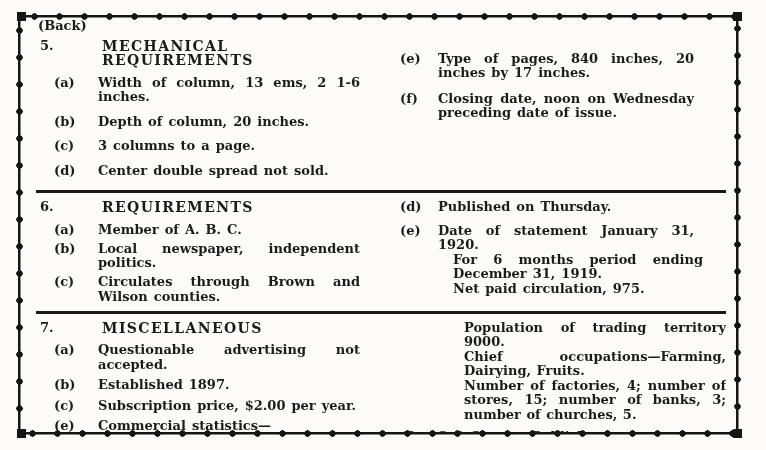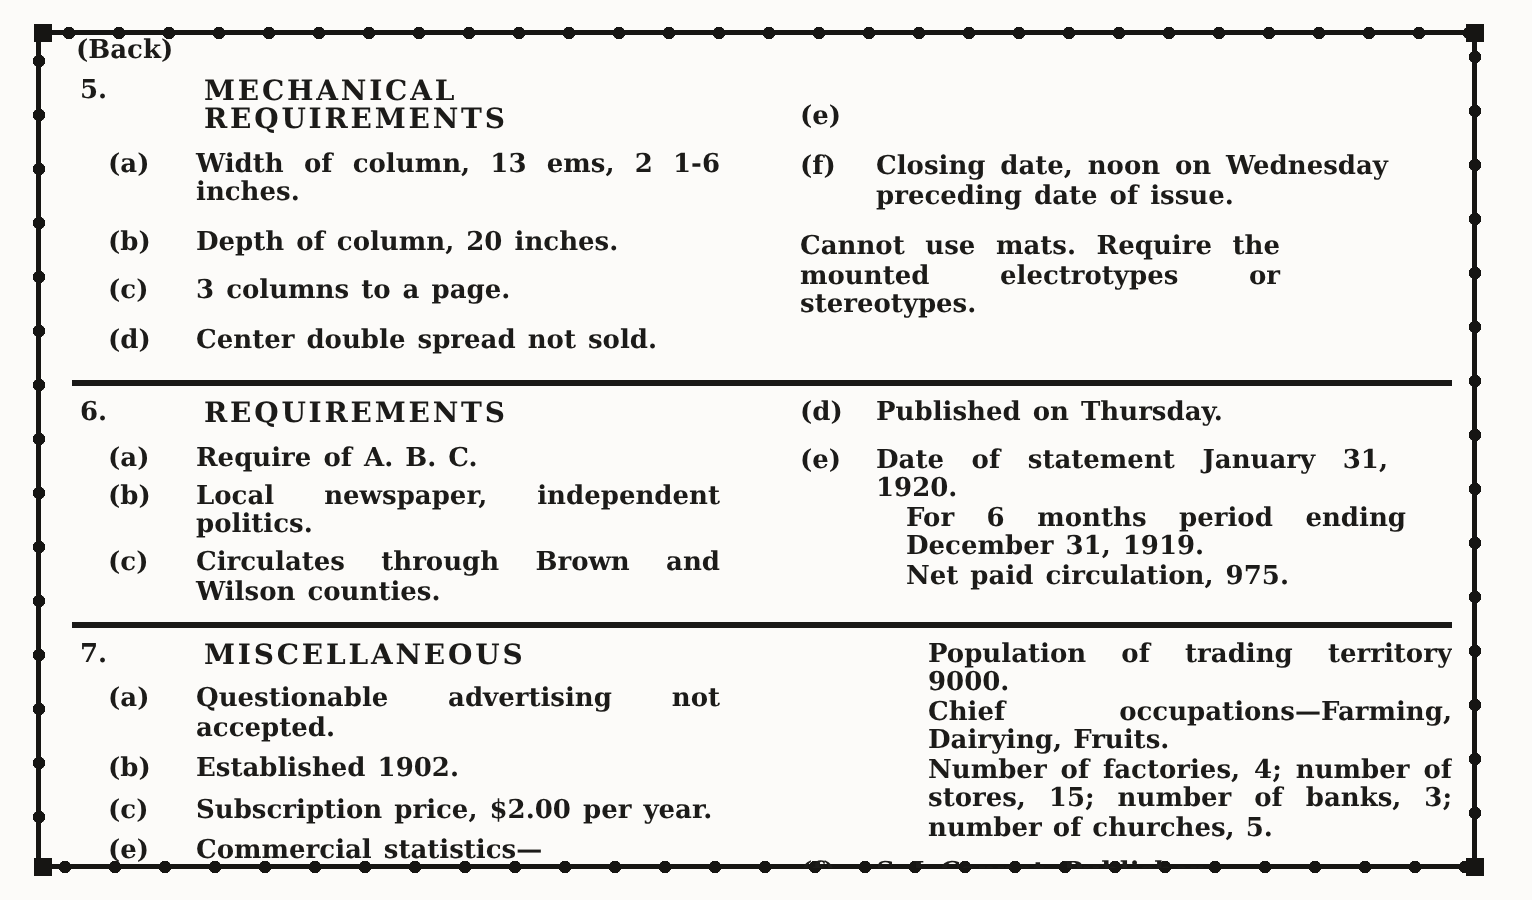--- a/index.html
+++ b/index.html
@@ -109,43 +109,43 @@
           </div>
           <div class="item">
             <span class="lbl">(d)</span>
             <div class="txt">Center double spread not sold.</div>
           </div>
         </div>
       </div>
       <div class="rcol rcol-pad">
         <div class="item">
           <span class="lbl">(e)</span>
+          <div class="txt">Type of pages, 840 inches, 20 inches by 17 inches.</div>
         </div>
         <div class="item">
           <span class="lbl">(f)</span>
           <div class="txt">Closing date, noon on Wednesday preceding date of issue.</div>
         </div>
         <div class="item">
-          <div class="txt txt-narrow">Cannot use mats. Require the mounted electrotypes or stereotypes.</div>
         </div>
       </div>
     </div>
 
     <div class="divider"></div>
 
     <div class="sec s6">
       <div>
         <div class="sechead">
           <span class="num">6.</span>
           <span class="title">REQUIREMENTS</span>
         </div>
         <div class="items">
           <div class="item">
             <span class="lbl">(a)</span>
-            <div class="txt">Require of A. B. C.</div>
+            <div class="txt">Member of A. B. C.</div>
           </div>
           <div class="item">
             <span class="lbl">(b)</span>
             <div class="txt">Local newspaper, independent politics.</div>
           </div>
           <div class="item">
             <span class="lbl">(c)</span>
             <div class="txt">Circulates through Brown and Wilson counties.</div>
           </div>
         </div>
@@ -174,21 +174,21 @@
           <span class="num">7.</span>
           <span class="title">MISCELLANEOUS</span>
         </div>
         <div class="items">
           <div class="item">
             <span class="lbl">(a)</span>
             <div class="txt">Questionable advertising not accepted.</div>
           </div>
           <div class="item">
             <span class="lbl">(b)</span>
-            <div class="txt">Established 1902.</div>
+            <div class="txt">Established 1897.</div>
           </div>
           <div class="item">
             <span class="lbl">(c)</span>
             <div class="txt">Subscription price, $2.00 per year.</div>
           </div>
           <div class="item">
             <span class="lbl">(e)</span>
             <div class="txtcol">
               <div class="txt">Commercial statistics—</div>
               <div class="sub">Population—Anytown 2000, rural routes 5750, Brown county 18,000.</div>

